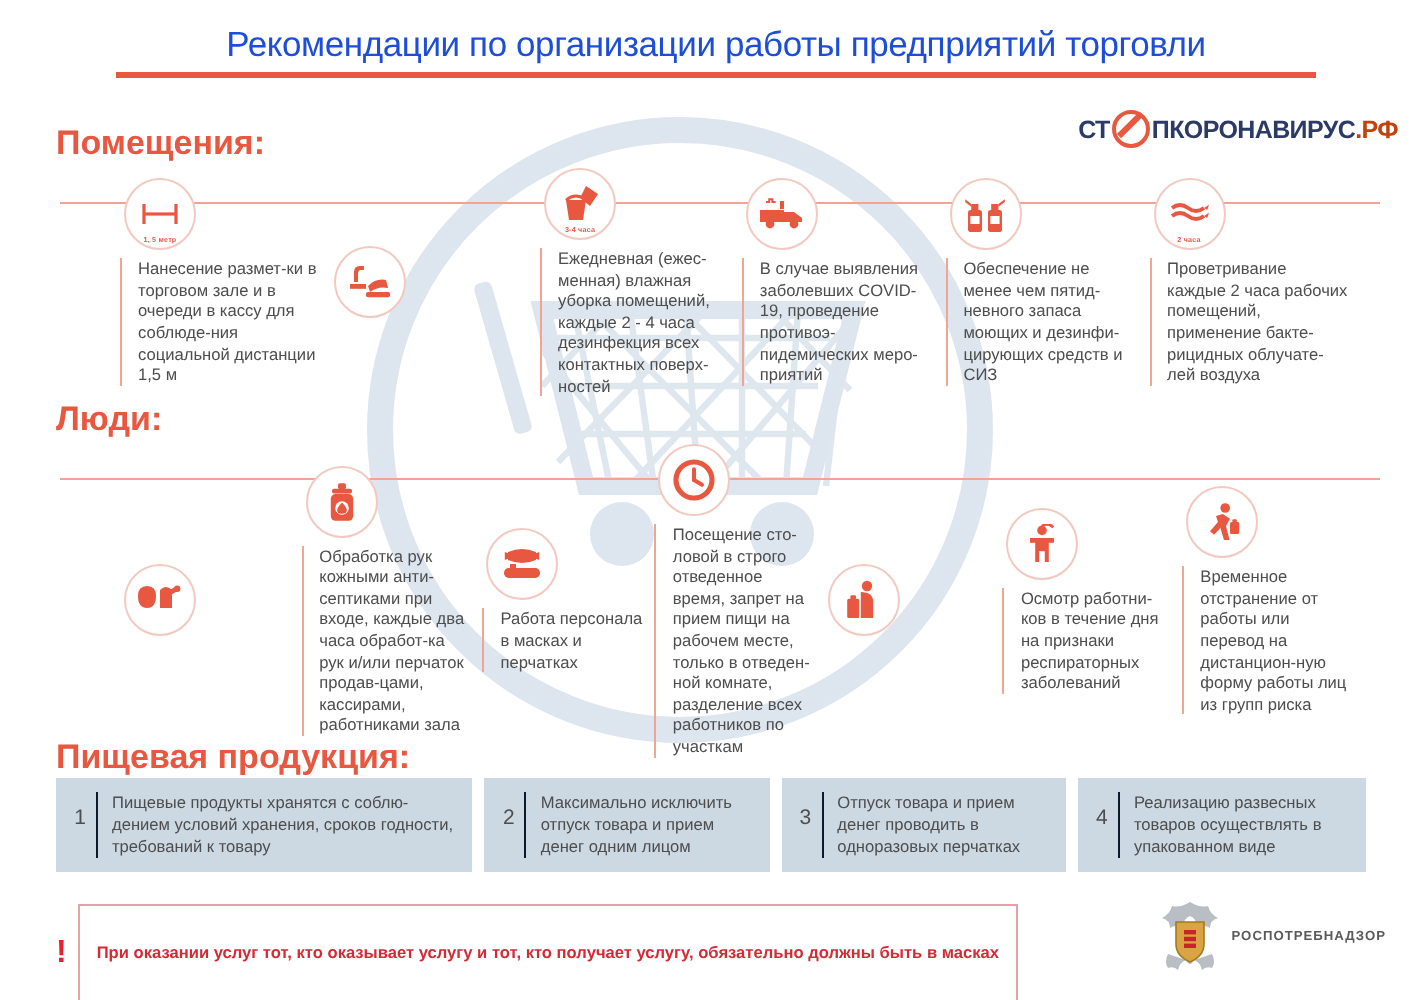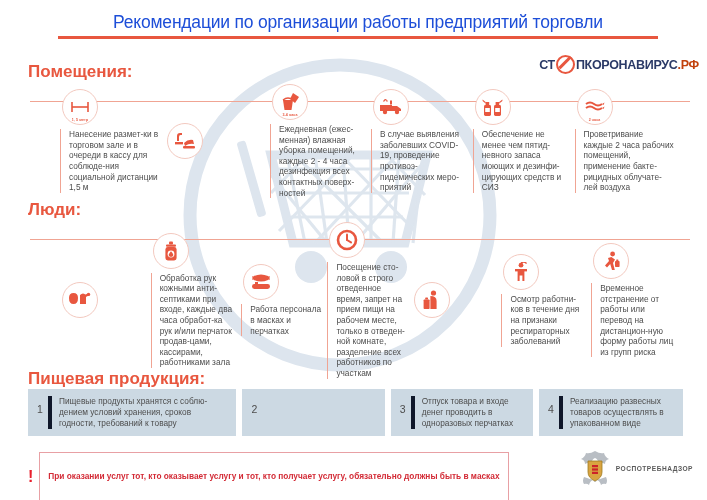--- a/index.html
+++ b/index.html
@@ -195,21 +195,21 @@
     width: 16px;
     text-align: center;
     flex: none;
     line-height: 11px;
     padding-top: 8px;
   }
   .food-text {
     font-size: 8.3px;
     line-height: 11px;
     color: #4d4d4d;
-    border-left: 4px solid #0f172a;
+    border-left: 1px solid #0f172a;
     padding-left: 7px;
   }
   .fi-1 { width: 232px; }
   .fi-2 { width: 158px; }
   .fi-3 { width: 158px; }
   .fi-4 { width: 160px; }
 
   
   #footer-note {
     position: absolute;
@@ -490,24 +490,25 @@
   </div>
 </div>
 
 <div id="row-food">
   <div class="food-item fi-1">
     <div class="food-num">1</div>
     <div class="food-text">Пищевые продукты хранятся с соблю-дением условий хранения, сроков годности, требований к товару</div>
   </div>
   <div class="food-item fi-2">
     <div class="food-num">2</div>
+    <div class="food-text">Максимально исключить отпуск товара и прием денег одним лицом</div>
   </div>
   <div class="food-item fi-3">
     <div class="food-num">3</div>
-    <div class="food-text">Отпуск товара и входе денег проводить в одноразовых перчатках</div>
+    <div class="food-text">Отпуск товара и прием денег проводить в одноразовых перчатках</div>
   </div>
   <div class="food-item fi-4">
     <div class="food-num">4</div>
     <div class="food-text">Реализацию развесных товаров осуществлять в упакованном виде</div>
   </div>
 </div>
 
 <div id="footer-note">
   <div id="exclaim-icon">!</div>
   <div id="note-box">При оказании услуг тот, кто оказывает услугу и тот, кто получает услугу, обязательно должны быть в масках</div>

